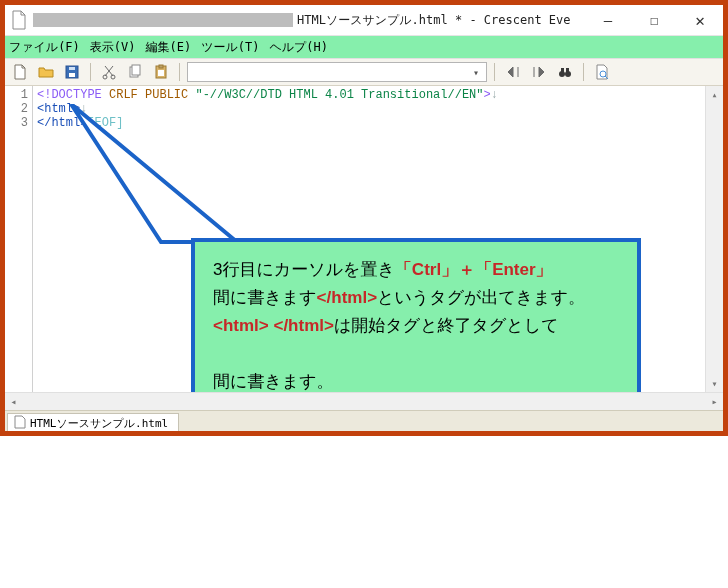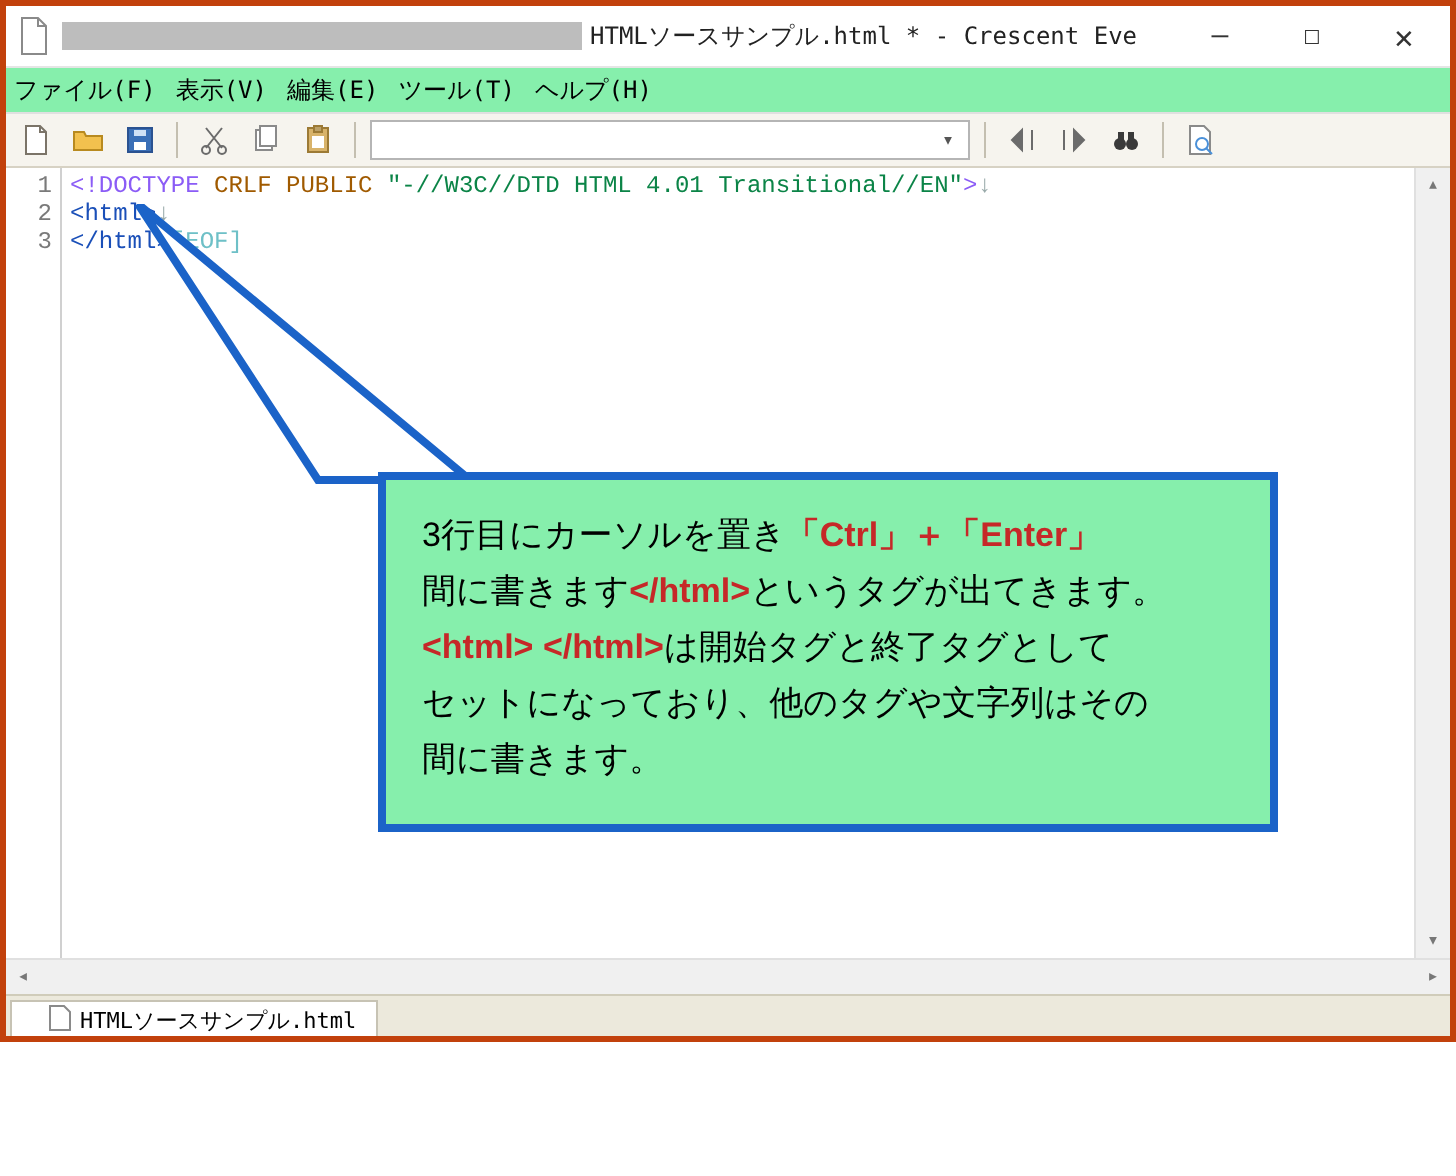--- a/index.html
+++ b/index.html
@@ -8,22 +8,22 @@
     width: 728px;
     height: 588px;
     font-family: "MS Gothic", "Meiryo", monospace, sans-serif;
     background: #ffffff;
     overflow: hidden;
     font-size: 12px;
     color: #000;
   }
   .window {
     width: 728px;
-    height: 521px;
-    border: 3px solid #c2410c;
+    height: 436px;
+    border: 5px solid #c2410c;
     box-sizing: border-box;
     display: flex;
     flex-direction: column;
     position: relative;
     background: #fff;
   }
   
   .titlebar {
     height: 30px;
     display: flex;
@@ -198,21 +198,21 @@
     background: #ece9dc;
     border-top: 1px solid #d0ccba;
     display: flex;
     align-items: flex-end;
     padding-left: 2px;
   }
   .tabstrip .tab {
     background: #fff;
     border: 1px solid #c7c3b4;
     border-bottom: none;
-    padding: 2px 10px 0 18px;
+    padding: 2px 10px 0 6px;
     font-size: 11px;
     display: flex; align-items: center; gap: 4px;
     height: 18px;
     box-sizing: border-box;
   }
   .tabstrip .tab svg { width: 12px; height: 14px;}
 </style>
 </head>
 <body>
 
@@ -337,21 +337,21 @@
       <svg width="180" height="150" viewBox="0 0 180 150">
         <polygon points="6,0 172,138 96,138" fill="#fff" stroke="#1b63c8" stroke-width="4" stroke-linejoin="miter"></polygon>
       </svg>
     </div>
 
     <div class="callout">
       <div class="txt">
         <span>3行目にカーソルを置き</span><span class="kw">「Ctrl」＋「Enter」</span><br>
         <span>間に書きます</span><span class="code-red">&lt;/html&gt;</span><span>というタグが出てきます。</span><br>
         <span class="code-red">&lt;html&gt; &lt;/html&gt;</span><span>は開始タグと終了タグとして</span><br>
-        <span>セットになっており、他のタグや文字列はその</span><br>
+        <br>
         <span>間に書きます。</span>
       </div>
     </div>
   </div>
 
   <div class="hscroll">
     <div class="arr">◂</div>
     <div class="track"></div>
     <div class="arr">▸</div>
   </div>

